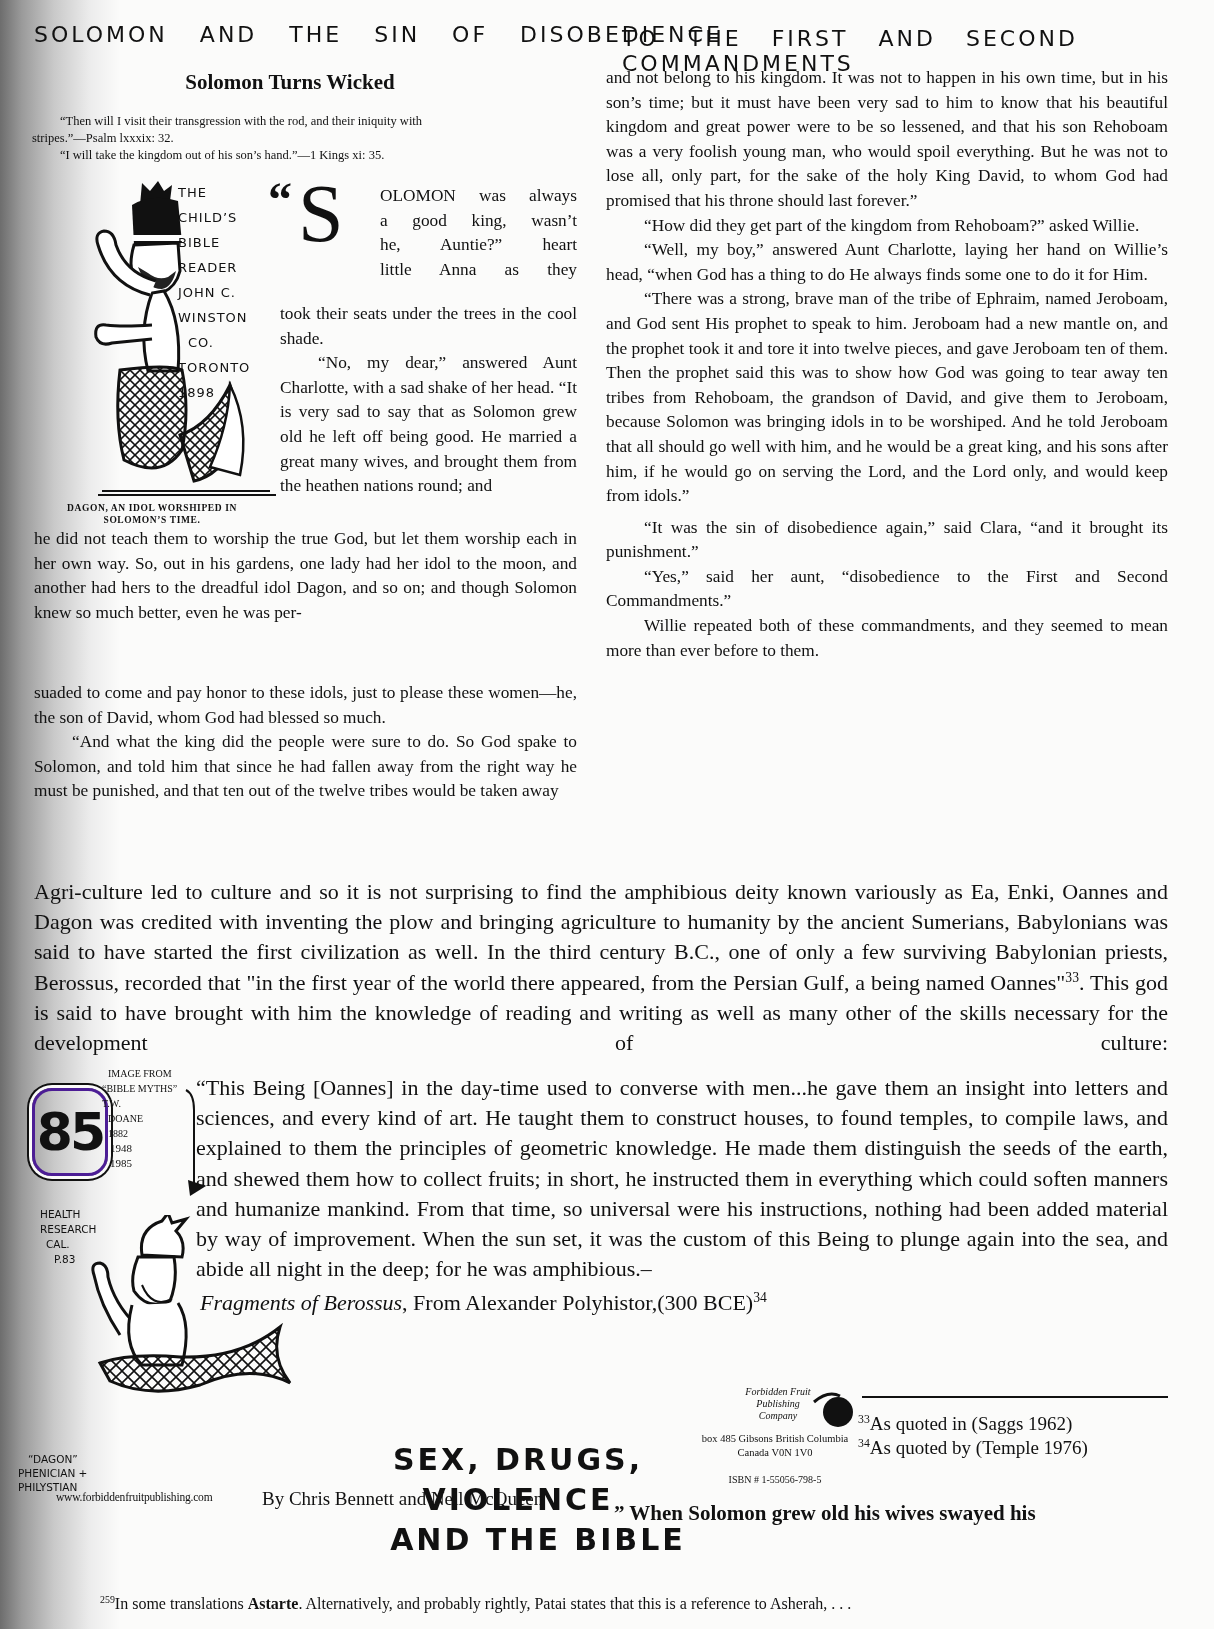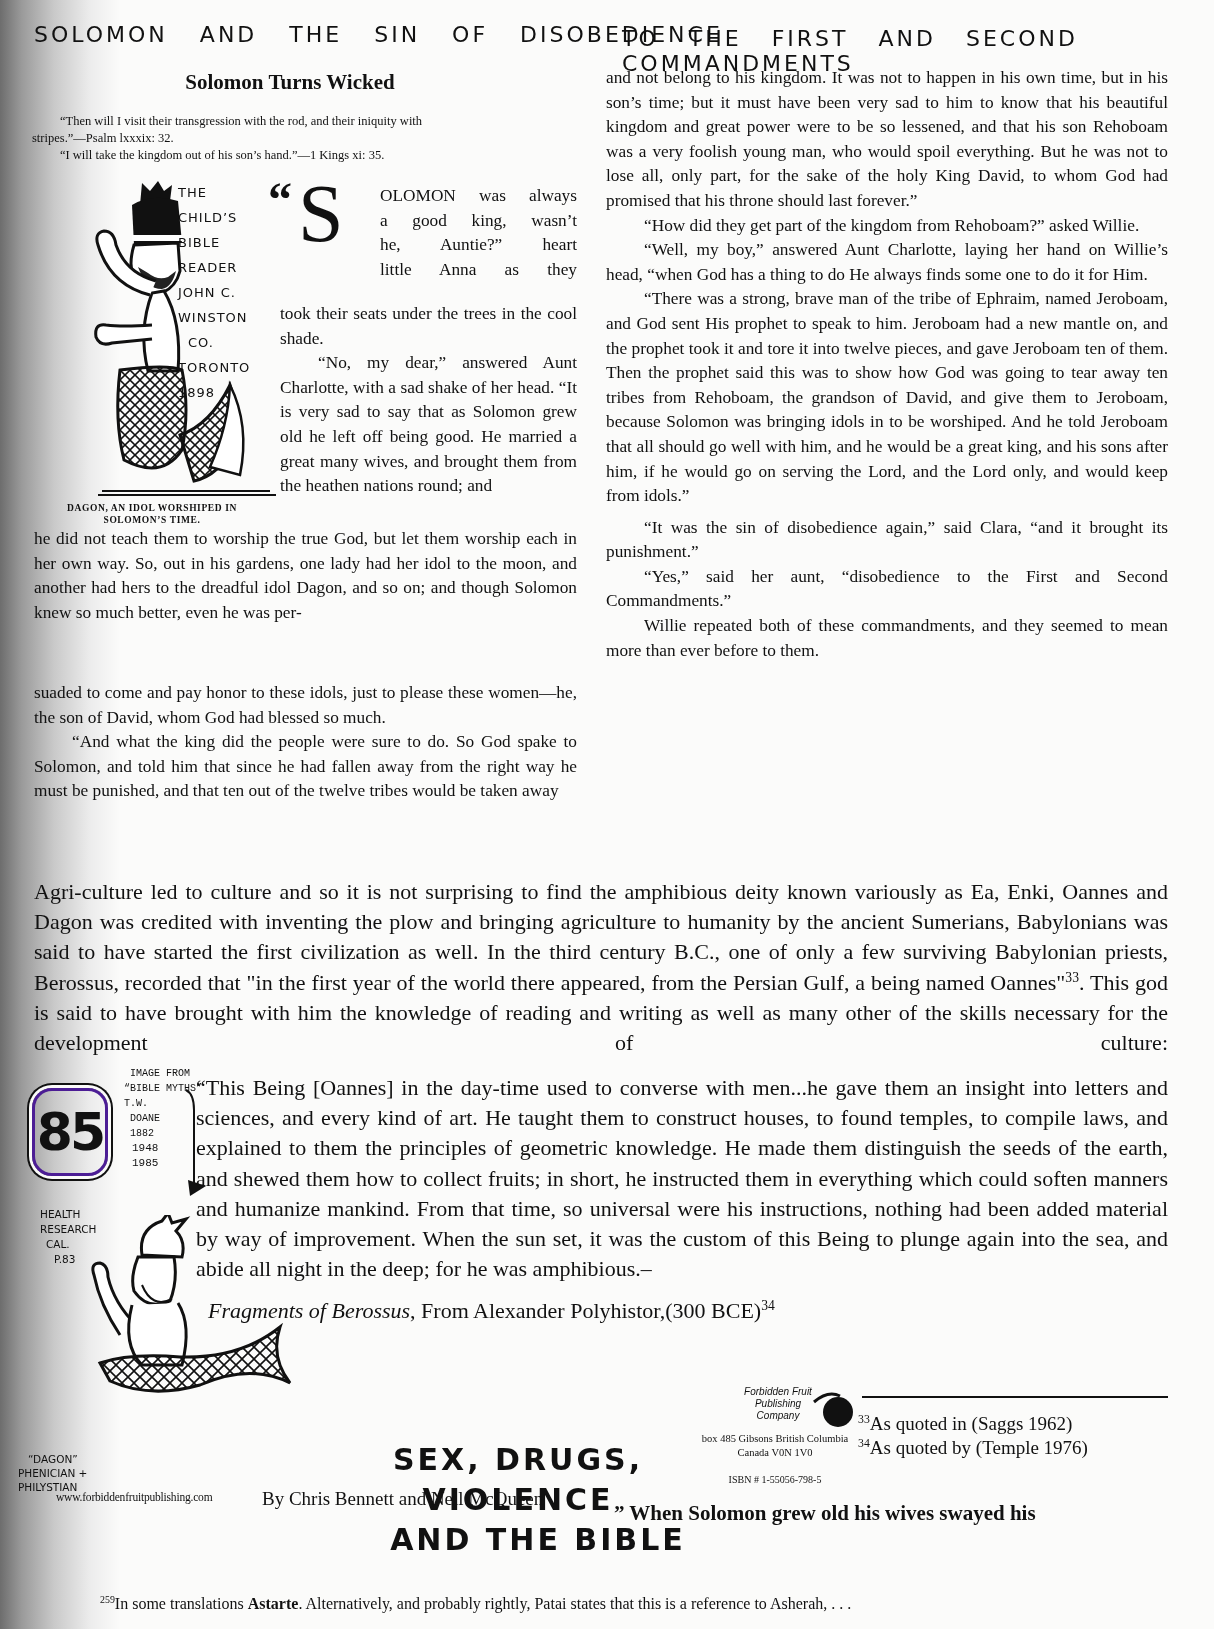--- a/index.html
+++ b/index.html
@@ -58,36 +58,36 @@
   #quote-block .src { font-weight: normal; }
   #quote-block i { font-style: italic; }
 
   #badge-85 {
     left: 32px; top: 1088px; width: 70px; height: 82px;
     border: 3px solid #4c1d95; border-radius: 20px;
     box-shadow: 0 0 0 3px #fbfbfa, 0 0 0 5px #111;
     font-family: "DejaVu Sans", sans-serif; font-weight: bold; font-size: 52px;
     display: flex; align-items: center; justify-content: center; letter-spacing: -3px;
   }
-  #badge-note { left: 124px; top: 1066px; font-family: Liberation Mono, monospace; font-size: 10px; line-height: 15px; text-transform: uppercase; }
+  #badge-note { left: 102px; top: 1066px; font-family: Liberation Serif, serif; font-size: 10px; line-height: 15px; text-transform: uppercase; }
   #badge-note div { white-space: nowrap; }
   #badge-note .i1 { padding-left: 0; }
   #badge-note .i2 { padding-left: 6px; }
   #badge-note .i3 { padding-left: 8px; font-size: 11px; }
   #health-note { left: 40px; top: 1207px; font-family: "DejaVu Sans", sans-serif; font-size: 10.5px; line-height: 15px; text-transform: uppercase; }
   #health-note .i3 { padding-left: 6px; }
   #health-note .i4 { padding-left: 14px; }
   #arrow-icon { left: 184px; top: 1084px; width: 24px; height: 115px; }
 
   #dagon-label { left: 18px; top: 1452px; font-family: "DejaVu Sans", sans-serif; font-size: 10.5px; line-height: 14px; text-transform: uppercase; }
   #website { left: 56px; top: 1491px; font-size: 11.5px; letter-spacing: -0.2px; }
 
   #book-title { left: 308px; top: 1440px; width: 420px; text-align: center; font-family: "DejaVu Sans", sans-serif; font-weight: bold; font-size: 30px; line-height: 40px; letter-spacing: 3px; }
   #book-title .l2 { padding-left: 40px; }
-  #publisher { left: 748px; top: 1386px; width: 100px; text-align: center; font-family: Liberation Sans, sans-serif; font-size: 9px; line-height: 13px; }
+  #publisher { left: 748px; top: 1386px; width: 100px; text-align: center; font-family: Liberation Serif, serif; font-size: 9px; line-height: 13px; }
   #publisher .pname { font-size: 10px; line-height: 12px; font-style: italic; }
   #apple-icon { left: 810px; top: 1392px; width: 44px; height: 36px; }
   #pub-address { left: 686px; top: 1432px; width: 178px; text-align: center; font-size: 10.5px; line-height: 14px; }
   #isbn { left: 686px; top: 1474px; width: 178px; text-align: center; font-size: 10px; }
 
   #rule { left: 862px; top: 1396px; width: 306px; border-top: 2px solid #111; height: 0; }
   #footnotes { left: 858px; top: 1412px; font-size: 19px; line-height: 24px; }
   sup { font-size: 62%; line-height: 0; vertical-align: super; }
 
   #authors { left: 262px; top: 1488px; font-size: 19px; }
@@ -210,21 +210,21 @@
 </svg>
 <div id="health-note" class="abs">
   <div>HEALTH</div>
   <div>RESEARCH</div>
   <div class="i3">CAL.</div>
   <div class="i4">P.83</div>
 </div>
 
 <div id="quote-block" class="abs modern" style="font-weight:normal">
   <p style="margin:0">“This Being [Oannes] in the day-time used to converse with men...he gave them an insight into letters and sciences, and every kind of art. He taught them to construct houses, to found temples, to compile laws, and explained to them the principles of geometric knowledge. He made them distinguish the seeds of the earth, and shewed them how to collect fruits; in short, he instructed them in everything which could soften manners and humanize mankind. From that time, so universal were his instructions, nothing had been added material by way of improvement. When the sun set, it was the custom of this Being to plunge again into the sea, and abide all night in the deep; for he was amphibious.–</p>
-  <p class="src" style="margin:12px;text-align:left"><i>Fragments of Berossus</i><span>, From Alexander Polyhistor,(300 BCE)</span><sup>34</sup></p>
+  <p class="src" style="margin:4px;text-align:left"><i>Fragments of Berossus</i><span>, From Alexander Polyhistor,(300 BCE)</span><sup>34</sup></p>
 </div>
 
 <svg id="figure-dagon-bottom" class="abs" viewBox="0 0 245 200">
   <defs>
     <pattern id="scales2" width="12" height="12" patternUnits="userSpaceOnUse">
       <path d="M0 0 L12 12 M12 0 L0 12" stroke="#111" stroke-width="1.6"></path>
     </pattern>
   </defs>
   <path d="M92 40 q-4 -26 20 -34 l6 -8 l4 10 l14 -4 l-10 12 q10 10 6 26 z" fill="#fff" stroke="#111" stroke-width="3"></path>
   <path d="M88 42 q-8 20 -4 34 q14 20 36 10 q8 -20 4 -44 z" fill="#fff" stroke="#111" stroke-width="3"></path>

